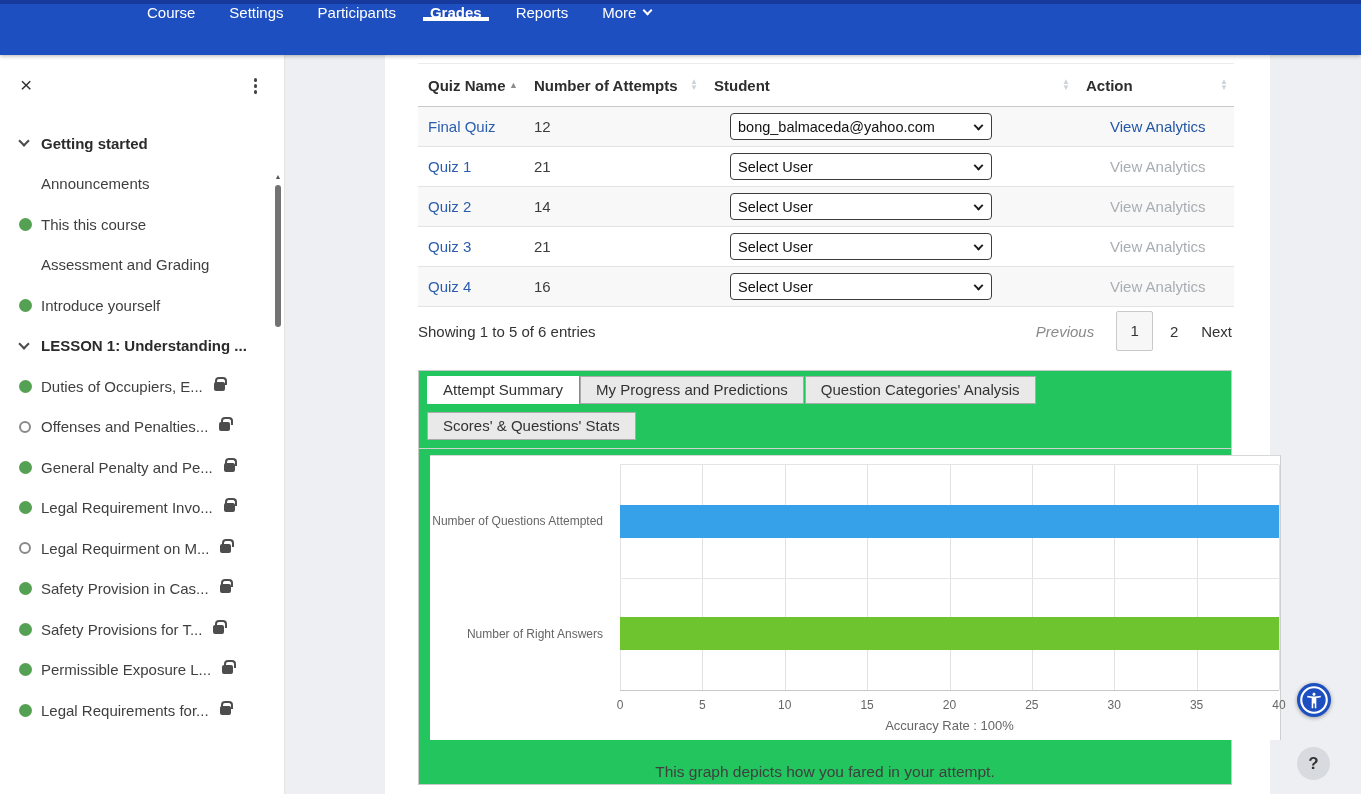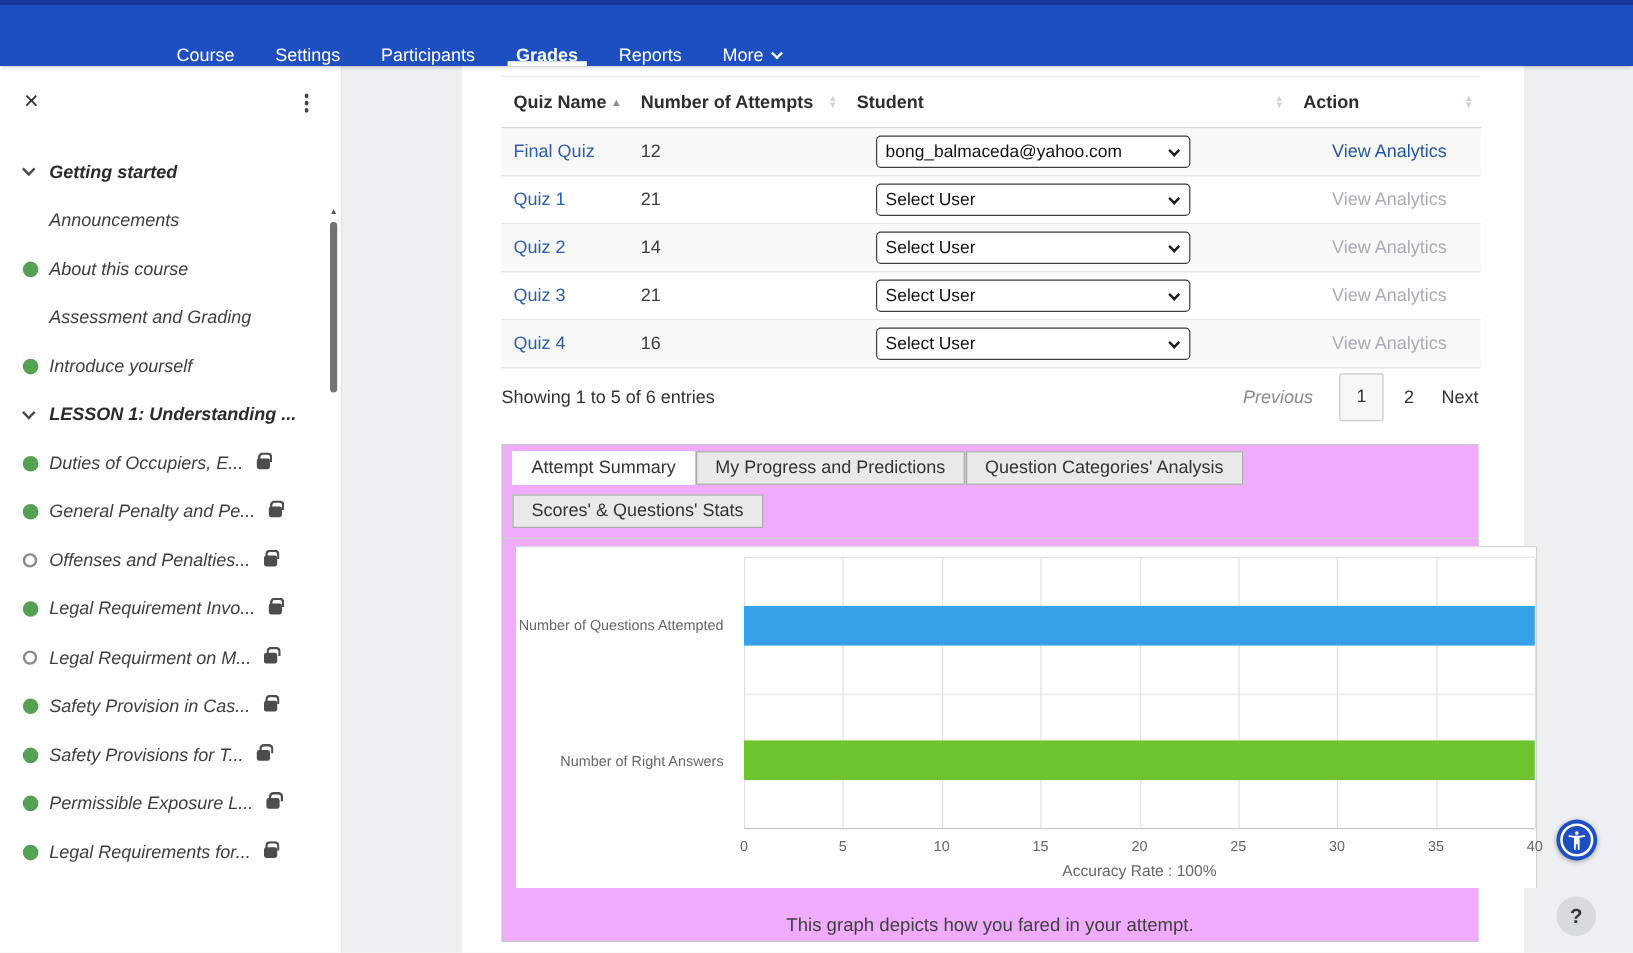--- a/index.html
+++ b/index.html
@@ -21,21 +21,21 @@
 
   
   .sidebar { position:absolute; top:55px; left:0; width:285px; height:739px;
     background:#fff; border-right:1px solid #e4e4e4; z-index:20; }
   .sb-head { height:60px; padding:20px 22px 0 20px; display:flex; justify-content:space-between; align-items:flex-start; }
   .sb-close { font-size:21px; line-height:20px; color:#333; cursor:pointer; }
   .sb-kebab { display:flex; flex-direction:column; gap:2.5px; padding:3px 5px; cursor:pointer; }
   .sb-kebab i { width:3.5px; height:3.5px; border-radius:50%; background:#444; }
   .sb-list { padding:8px 0 0 0; overflow:hidden; height:679px; }
   .sb-item { display:flex; align-items:center; height:40.5px; padding-left:19px;
-    font-size:15px; color:#3f3f3f; cursor:pointer; white-space:nowrap;font-style:italic; }
+    font-size:15px; color:#3f3f3f; cursor:pointer; white-space:nowrap; }
   .sb-item.section { font-weight:bold; color:#2b2b2b; }
   .sb-ico { width:22px; flex:0 0 22px; display:flex; align-items:center; }
   .dot { width:13px; height:13px; border-radius:50%; background:#55a153; }
   .ring { width:12px; height:12px; border-radius:50%; border:2px solid #8a8a8a; background:#fff; }
   .chev { width:8px; height:8px; border-right:2px solid #4a4a4a; border-bottom:2px solid #4a4a4a;
     transform:rotate(45deg); margin-top:-4px; margin-left:1px; }
   .lock { width:11px; height:9px; background:#4d4d4d; border-radius:2px; position:relative;
     margin-left:11px; flex:0 0 11px; }
   .lock::before { content:""; position:absolute; top:-5px; left:1.5px; width:8px; height:6px;
     border:2px solid #4d4d4d; border-bottom:none; border-radius:4px 4px 0 0; }
@@ -73,21 +73,21 @@
   .t-foot { display:flex; justify-content:space-between; align-items:center; height:48px; font-size:15px; }
   .pager { display:flex; align-items:center; margin-right:2px; }
   .pg-prev { color:#8a8a8a; font-style:italic; margin-right:22px; cursor:pointer; }
   .pg-num { min-width:26px; text-align:center; color:#333; cursor:pointer; }
   .pg-num.box { width:37px; height:40px; line-height:38px; border:1px solid #c9c9c9;
     background:#f7f7f7; border-radius:2px; margin-right:8px; }
   .pg-next { margin-left:14px; color:#333; cursor:pointer; }
 
   
   .panel { position:relative; margin-top:15px; width:814px; height:415px;
-    border:1px solid #c9c9c9; background:#f0abfc; }
+    border:1px solid #c9c9c9; background:#22c55e; }
   .tabstrip { display:flex; flex-wrap:wrap; align-items:flex-start; padding:5px 8px 0 8px;
     border-bottom:1px solid #d2d2d2; min-height:65px; row-gap:0; }
   .tab { font-size:15px; color:#333; padding:4px 15px 5px 15px; border:1px solid #ababab;
     background:#e9e9e9; margin-right:1px; margin-bottom:8px; cursor:pointer; white-space:nowrap; }
   .tab.active { background:#fff; border-color:#fff; }
 
   
   .tabbody { position:relative; height:348px; }
   .chart { position:absolute; left:11px; top:6px; width:851px; height:285px; background:#fff;
     border-top:1px solid #d8d8d8; border-right:1px solid #cfcfcf; }
@@ -112,21 +112,21 @@
     display:flex; align-items:center; justify-content:center; }
   .fab.access { left:1297px; top:683px; width:34px; height:34px; background:#1d4fc0;
     box-shadow:0 1px 4px rgba(0,0,0,.35); }
   .fab.help { left:1297px; top:747px; width:33px; height:33px; background:#d7dade;
     color:#333; font-size:17px; font-weight:bold; font-family:"Liberation Sans",sans-serif; }
 </style>
 </head>
 <body>
 
 <header class="topnav">
-  <nav id="nav-list" style="display:flex;align-items:flex-end;">
+  <nav id="nav-list" style="display:flex;align-items:flex-start;">
       <div class="nav-item">
         <span>Course</span>
       </div>
       <div class="nav-item">
         <span>Settings</span>
       </div>
       <div class="nav-item">
         <span>Participants</span>
       </div>
       <div class="nav-item active">
@@ -159,21 +159,21 @@
         <span>Getting started</span>
       </div>
       <div class="sb-item">
         <span class="sb-ico"></span>
         <span>Announcements</span>
       </div>
       <div class="sb-item">
         <span class="sb-ico">
           <i class="dot"></i>
         </span>
-        <span>About this course</span>
+        <span>This this course</span>
       </div>
       <div class="sb-item">
         <span class="sb-ico"></span>
         <span>Assessment and Grading</span>
       </div>
       <div class="sb-item">
         <span class="sb-ico">
           <i class="dot"></i>
         </span>
         <span>Introduce yourself</span>
@@ -186,30 +186,30 @@
       </div>
       <div class="sb-item">
         <span class="sb-ico">
           <i class="dot"></i>
         </span>
         <span>Duties of Occupiers, E...</span>
         <span class="lock"></span>
       </div>
       <div class="sb-item">
         <span class="sb-ico">
+          <i class="ring"></i>
+        </span>
+        <span>Offenses and Penalties...</span>
+        <span class="lock"></span>
+      </div>
+      <div class="sb-item">
+        <span class="sb-ico">
           <i class="dot"></i>
         </span>
         <span>General Penalty and Pe...</span>
-        <span class="lock"></span>
-      </div>
-      <div class="sb-item">
-        <span class="sb-ico">
-          <i class="ring"></i>
-        </span>
-        <span>Offenses and Penalties...</span>
         <span class="lock"></span>
       </div>
       <div class="sb-item">
         <span class="sb-ico">
           <i class="dot"></i>
         </span>
         <span>Legal Requirement Invo...</span>
         <span class="lock"></span>
       </div>
       <div class="sb-item">

